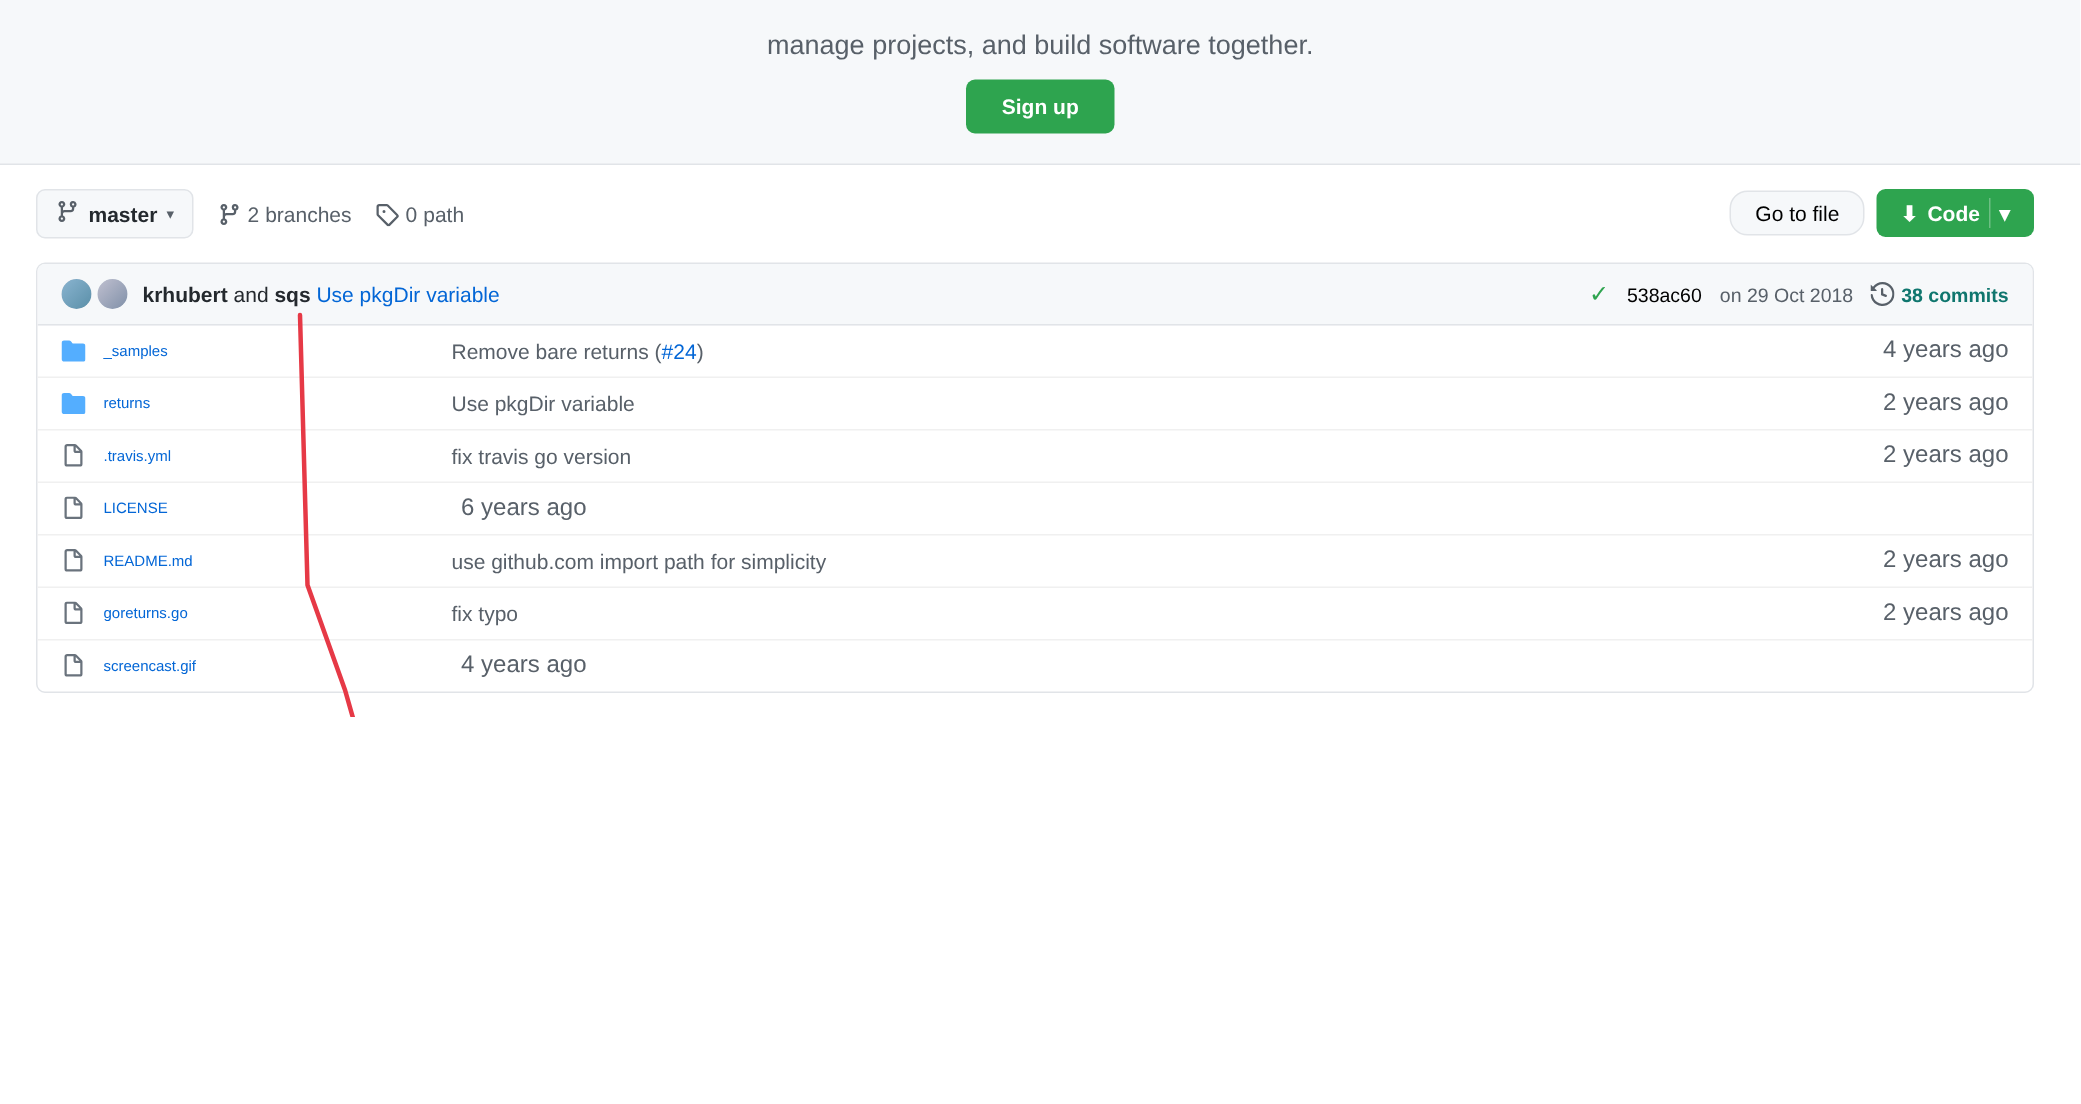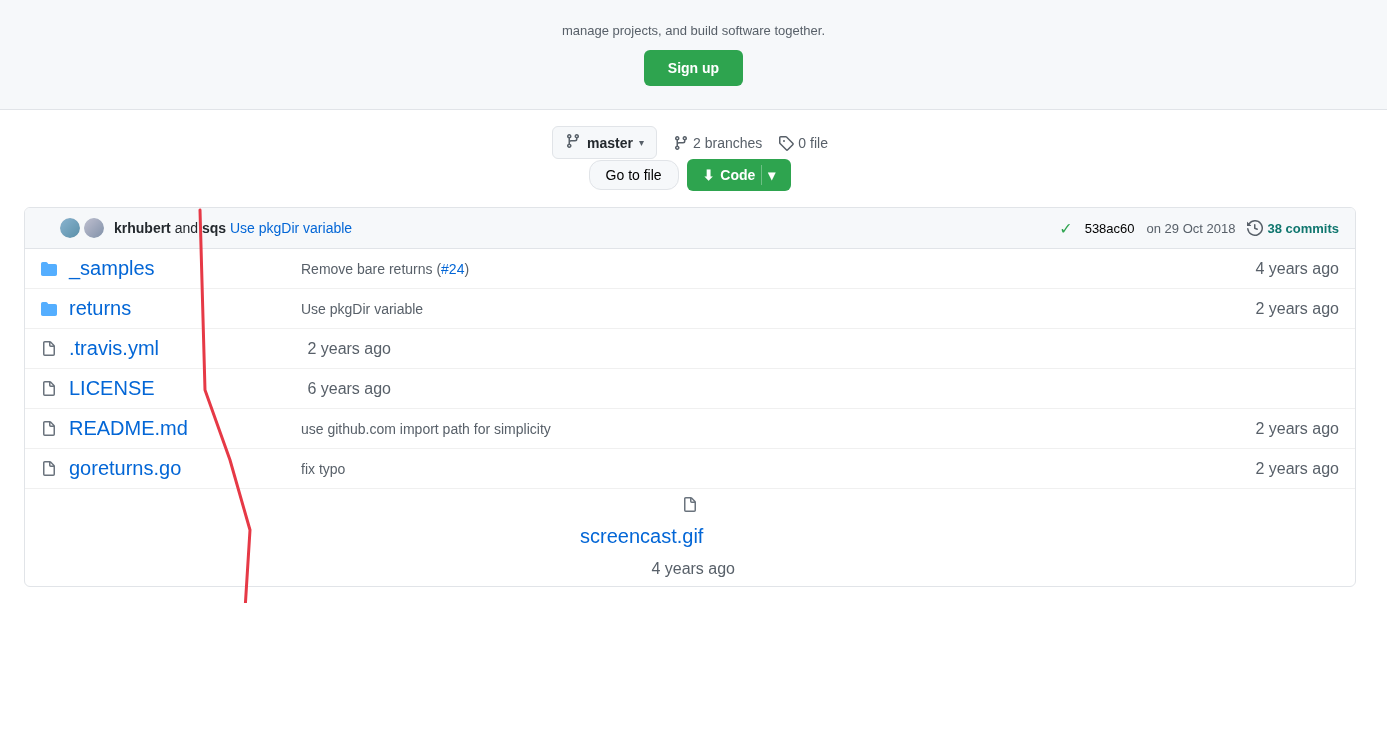--- a/index.html
+++ b/index.html
@@ -21,24 +21,23 @@
       cursor: pointer;
     }
 
     .repo-area {
       padding: 16px 24px;
       max-width: 1380px;
     }
 
     .branch-bar {
       display: flex;
-      align-items: center;
+      align-items: flex-start;
       justify-content: space-between;
       margin-bottom: 16px;
-      flex-direction: column;
     }
 
     .branch-bar-left {
       display: flex;
       align-items: center;
       gap: 16px;
     }
 
     .branch-selector {
       display: flex;
@@ -130,21 +129,20 @@
       padding: 10px 16px;
       display: flex;
       align-items: center;
       justify-content: space-between;
     }
 
     .commit-header-left {
       display: flex;
       align-items: center;
       gap: 10px;
-      margin-left: 19px;
     }
 
     .avatar-group {
       display: flex;
       gap: 2px;
     }
 
     .avatar {
       width: 20px;
       height: 20px;
@@ -212,38 +210,37 @@
     .file-row {
       display: flex;
       align-items: center;
       padding: 8px 16px;
       border-bottom: 1px solid #f0f0f0;
       gap: 12px;
     }
 
     .file-row:last-child {
       border-bottom: none;
-      flex-direction: column;
     }
 
     .file-icon {
       width: 16px;
       color: #6a737d;
       flex-shrink: 0;
       display: flex;
       align-items: center;
       justify-content: center;
     }
 
     .file-name {
       width: 220px;
       flex-shrink: 0;
       color: #0366d6;
       cursor: pointer;
-      font-size: 20px;
+      font-size: 10px;
     }
 
     .file-message {
       flex: 1;
       color: #586069;
       font-size: 14px;
     }
 
     .file-message .link {
       color: #0366d6;
@@ -281,21 +278,21 @@
       align-items: center;
       min-height: 110px;
     }
 
     .top-section-inner {
       text-align: center;
     }
 
     .top-text {
       color: #586069;
-      font-size: 13px;
+      font-size: 18px;
       margin-bottom: 12px;
     }
   </style>
 </head>
 <body>
 
 <div class="top-section">
   <div class="top-section-inner">
     <div class="top-text">manage projects, and build software together.</div>
     <button class="signup-btn">Sign up</button>
@@ -323,21 +320,21 @@
             <path fill-rule="evenodd" d="M11.75 2.5a.75.75 0 100 1.5.75.75 0 000-1.5zm-2.25.75a2.25 2.25 0 113 2.122V6A2.5 2.5 0 0110 8.5H6a1 1 0 00-1 1v1.128a2.251 2.251 0 11-1.5 0V5.372a2.25 2.25 0 111.5 0v1.836A2.492 2.492 0 016 7h4a1 1 0 001-1v-.628A2.25 2.25 0 019.5 3.25zM4.25 12a.75.75 0 100 1.5.75.75 0 000-1.5zM3.5 3.25a.75.75 0 111.5 0 .75.75 0 01-1.5 0z"></path>
           </svg>
           <span>2</span>
           <span>branches</span>
         </a>
         <a class="meta-link">
           <svg width="16" height="16" viewBox="0 0 16 16" fill="currentColor">
             <path fill-rule="evenodd" d="M2.5 7.775V2.75a.25.25 0 01.25-.25h5.025a.25.25 0 01.177.073l6.25 6.25a.25.25 0 010 .354l-5.025 5.025a.25.25 0 01-.354 0l-6.25-6.25a.25.25 0 01-.073-.177zm-1.5 0V2.75C1 1.784 1.784 1 2.75 1h5.025c.464 0 .91.184 1.238.513l6.25 6.25a1.75 1.75 0 010 2.474l-5.026 5.026a1.75 1.75 0 01-2.474 0l-6.25-6.25A1.75 1.75 0 011 7.775zM6 5a1 1 0 100 2 1 1 0 000-2z"></path>
           </svg>
           <span>0</span>
-          <span>file</span>
+          <span>path</span>
         </a>
       </div>
     </div>
 
     <div class="branch-bar-right">
       <button class="goto-file-btn">Go to file</button>
       <button class="code-btn">
         <span>⬇</span>
         <span>Code</span>
         <span class="code-btn-divider"></span>
@@ -400,20 +397,21 @@
           <span class="file-message">Use pkgDir variable</span>
           <span class="file-time">2 years ago</span>
         </div>
         <div class="file-row">
           <div class="file-icon">
             <svg width="16" height="16" viewBox="0 0 16 16" fill="#6a737d">
               <path fill-rule="evenodd" d="M3.75 1.5a.25.25 0 00-.25.25v11.5c0 .138.112.25.25.25h8.5a.25.25 0 00.25-.25V6H9.75A1.75 1.75 0 018 4.25V1.5H3.75zm5.75.56v2.19c0 .138.112.25.25.25h2.19L9.5 2.06zM2 1.75C2 .784 2.784 0 3.75 0h5.086c.464 0 .909.184 1.237.513l3.414 3.414c.329.328.513.773.513 1.237v8.086A1.75 1.75 0 0112.25 15h-8.5A1.75 1.75 0 012 13.25V1.75z"></path>
             </svg>
           </div>
           <a class="file-name">.travis.yml</a>
+          <span class="file-message">fix travis go version</span>
           <span class="file-time">2 years ago</span>
         </div>
         <div class="file-row">
           <div class="file-icon">
             <svg width="16" height="16" viewBox="0 0 16 16" fill="#6a737d">
               <path fill-rule="evenodd" d="M3.75 1.5a.25.25 0 00-.25.25v11.5c0 .138.112.25.25.25h8.5a.25.25 0 00.25-.25V6H9.75A1.75 1.75 0 018 4.25V1.5H3.75zm5.75.56v2.19c0 .138.112.25.25.25h2.19L9.5 2.06zM2 1.75C2 .784 2.784 0 3.75 0h5.086c.464 0 .909.184 1.237.513l3.414 3.414c.329.328.513.773.513 1.237v8.086A1.75 1.75 0 0112.25 15h-8.5A1.75 1.75 0 012 13.25V1.75z"></path>
             </svg>
           </div>
           <a class="file-name">LICENSE</a>
           <span class="file-time">6 years ago</span>

